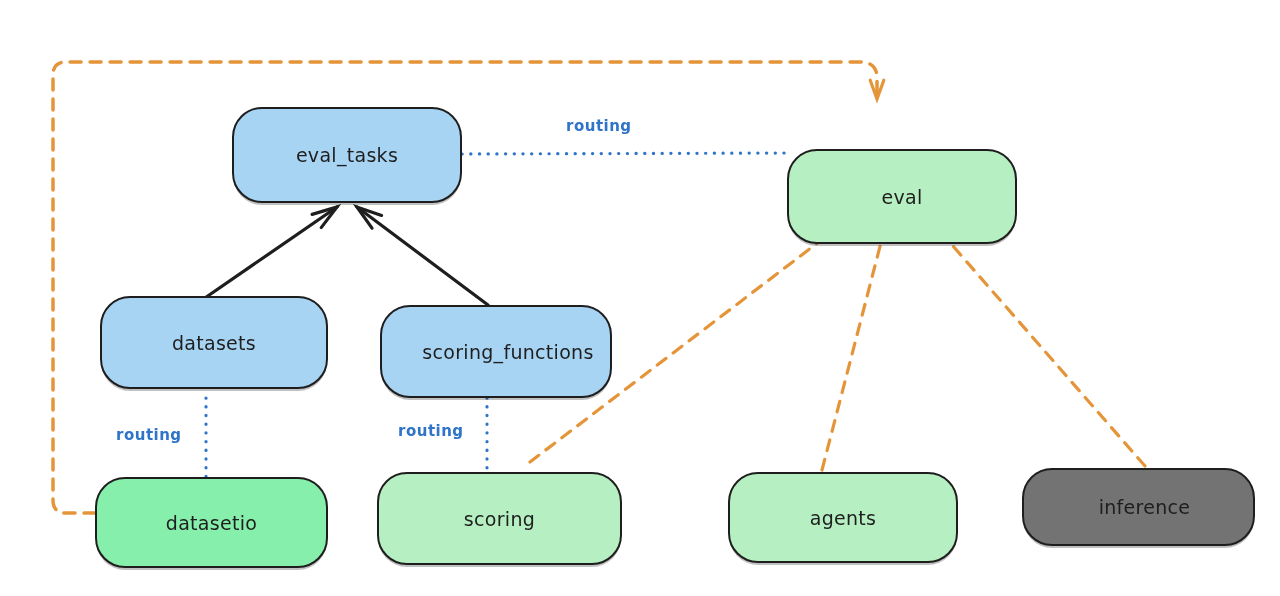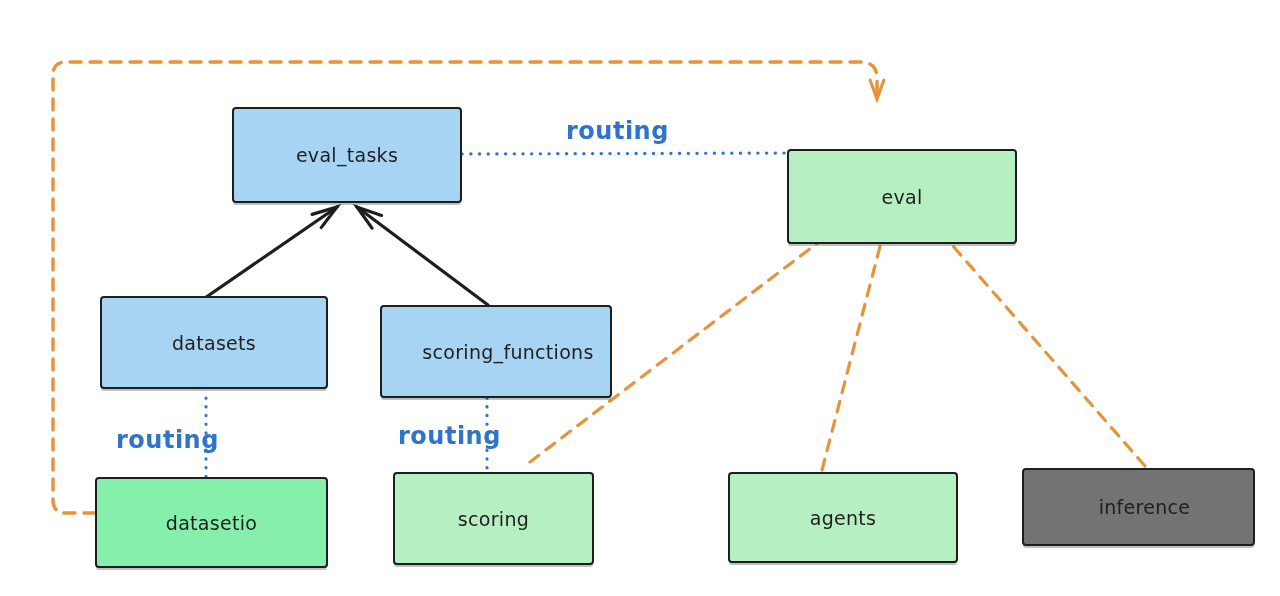--- a/index.html
+++ b/index.html
@@ -13,35 +13,34 @@
   }
   svg.edges {
     position: absolute;
     left: 0; top: 0;
     width: 1280px; height: 596px;
   }
   .node {
     position: absolute;
     box-sizing: border-box;
     border: 2.5px solid #1e1e1e;
-    border-radius: 4px;
+    border-radius: 30px;
     display: flex;
     align-items: center;
     justify-content: center;
     font-size: 19px;
     color: #1e1e1e;
     letter-spacing: 0.3px;
     box-shadow: 0 3px 0 -1px rgba(30,30,30,0.28);
   }
   .edge-label {
     position: absolute;
-    font-size: 24px;
+    font-size: 15px;
     font-weight: bold;
     letter-spacing: 0.5px;
-    text-align: center;
   }
 </style>
 </head>
 <body>
 
 <div class="canvas">
   <svg class="edges" id="edges-svg" viewBox="0 0 1280 596" xmlns="http://www.w3.org/2000/svg">
       <path d="M 462 154 L 787 153" fill="none" stroke="#2f74c8" stroke-width="3.2" stroke-linecap="round" stroke-dasharray="0.2 8.5"></path>
       <path d="M 206 398 L 206 477" fill="none" stroke="#2f74c8" stroke-width="3.2" stroke-linecap="round" stroke-dasharray="0.2 8.5"></path>
       <path d="M 487 398 L 487 470" fill="none" stroke="#2f74c8" stroke-width="3.2" stroke-linecap="round" stroke-dasharray="0.2 8.5"></path>
@@ -68,21 +67,21 @@
       </div>
       <div class="node" style="left: 100px; top: 296px; width: 228px; height: 93px; background: rgb(168, 212, 244);">
         <span>datasets</span>
       </div>
       <div class="node" style="left: 380px; top: 305px; width: 232px; height: 93px; background: rgb(168, 212, 244); padding-left: 24px;">
         <span>scoring_functions</span>
       </div>
       <div class="node" style="left: 95px; top: 477px; width: 233px; height: 91px; background: #86efac;">
         <span>datasetio</span>
       </div>
-      <div class="node" style="left: 393px; top: 472px; width: 201px; height: 93px; background: rgb(182, 239, 193);">
+      <div class="node" style="left: 377px; top: 472px; width: 245px; height: 93px; background: rgb(182, 239, 193);">
         <span>scoring</span>
       </div>
       <div class="node" style="left: 708px; top: 472px; width: 230px; height: 91px; background: rgb(182, 239, 193); margin-left: 20px;">
         <span>agents</span>
       </div>
       <div class="node" style="left: 1022px; top: 468px; width: 233px; height: 78px; background: #737373; padding-left: 12px;">
         <span>inference</span>
       </div>
     </div>
 

